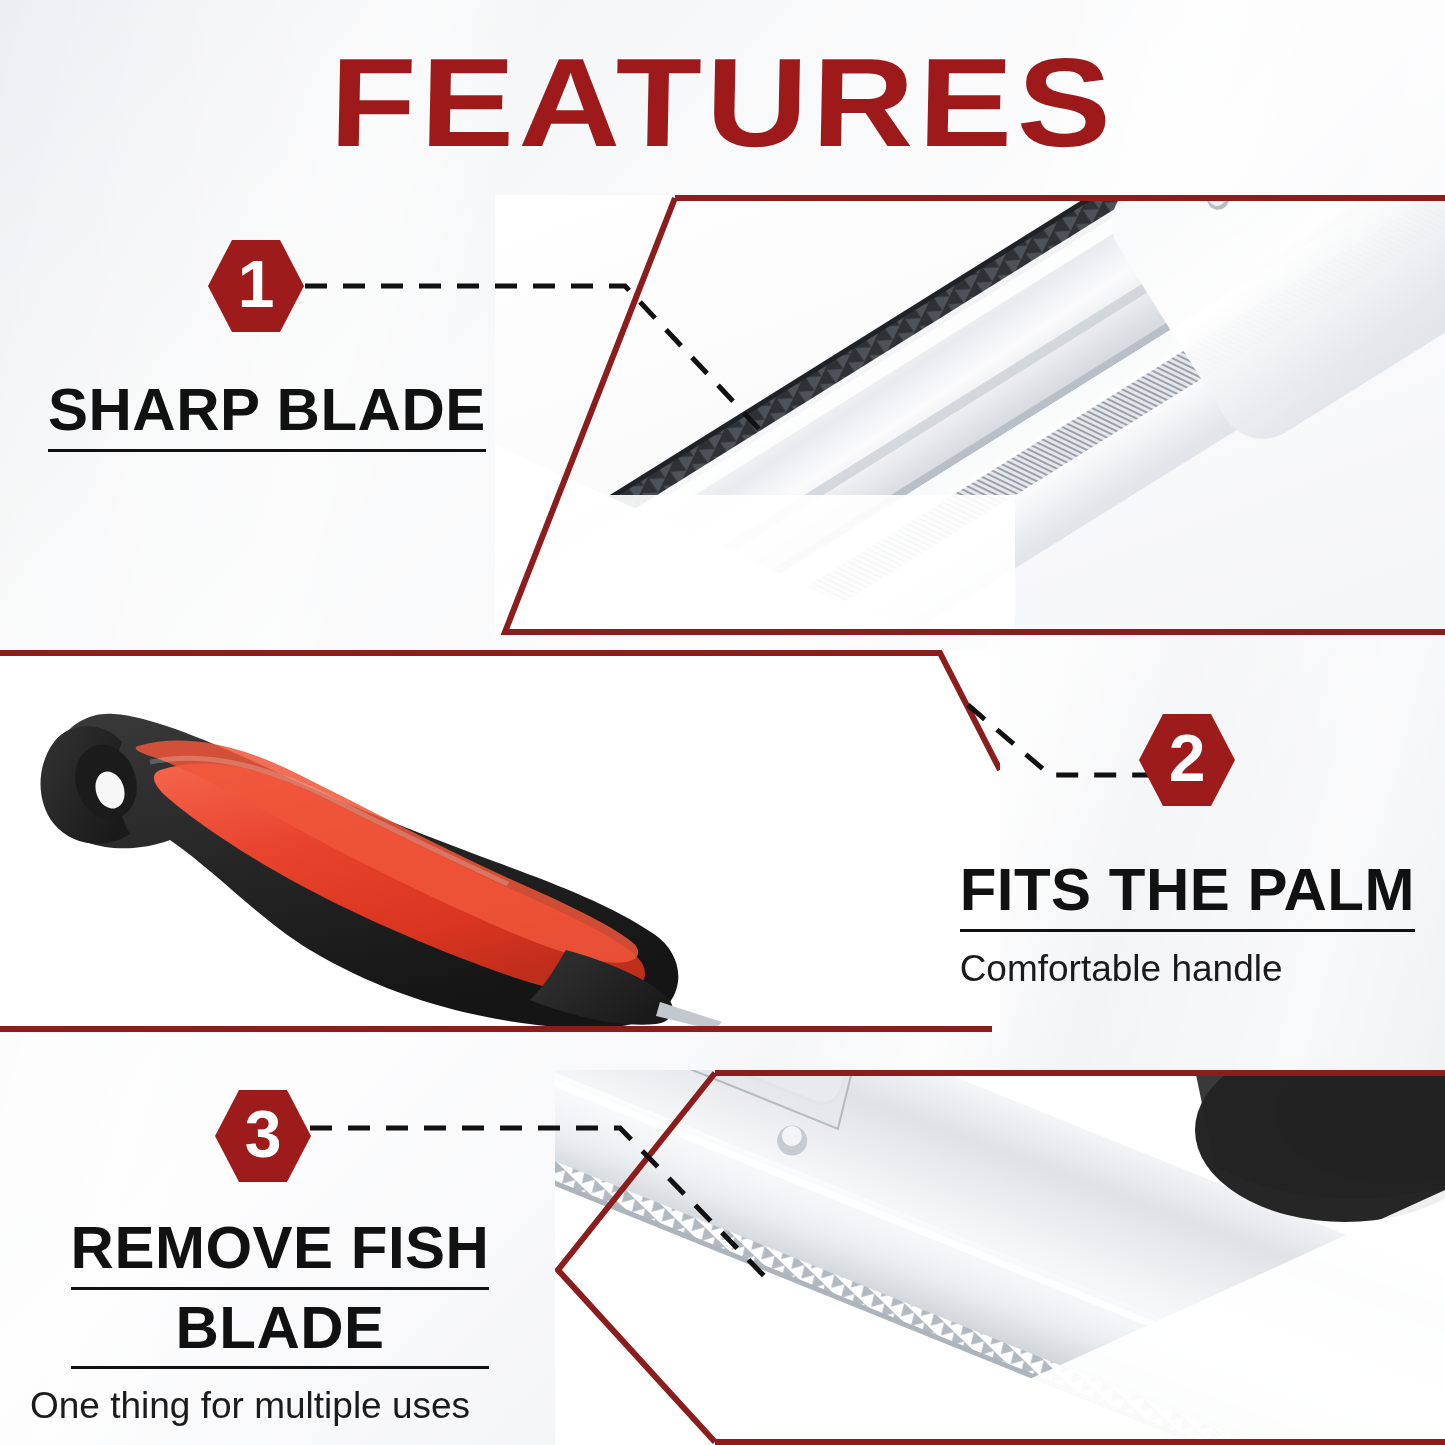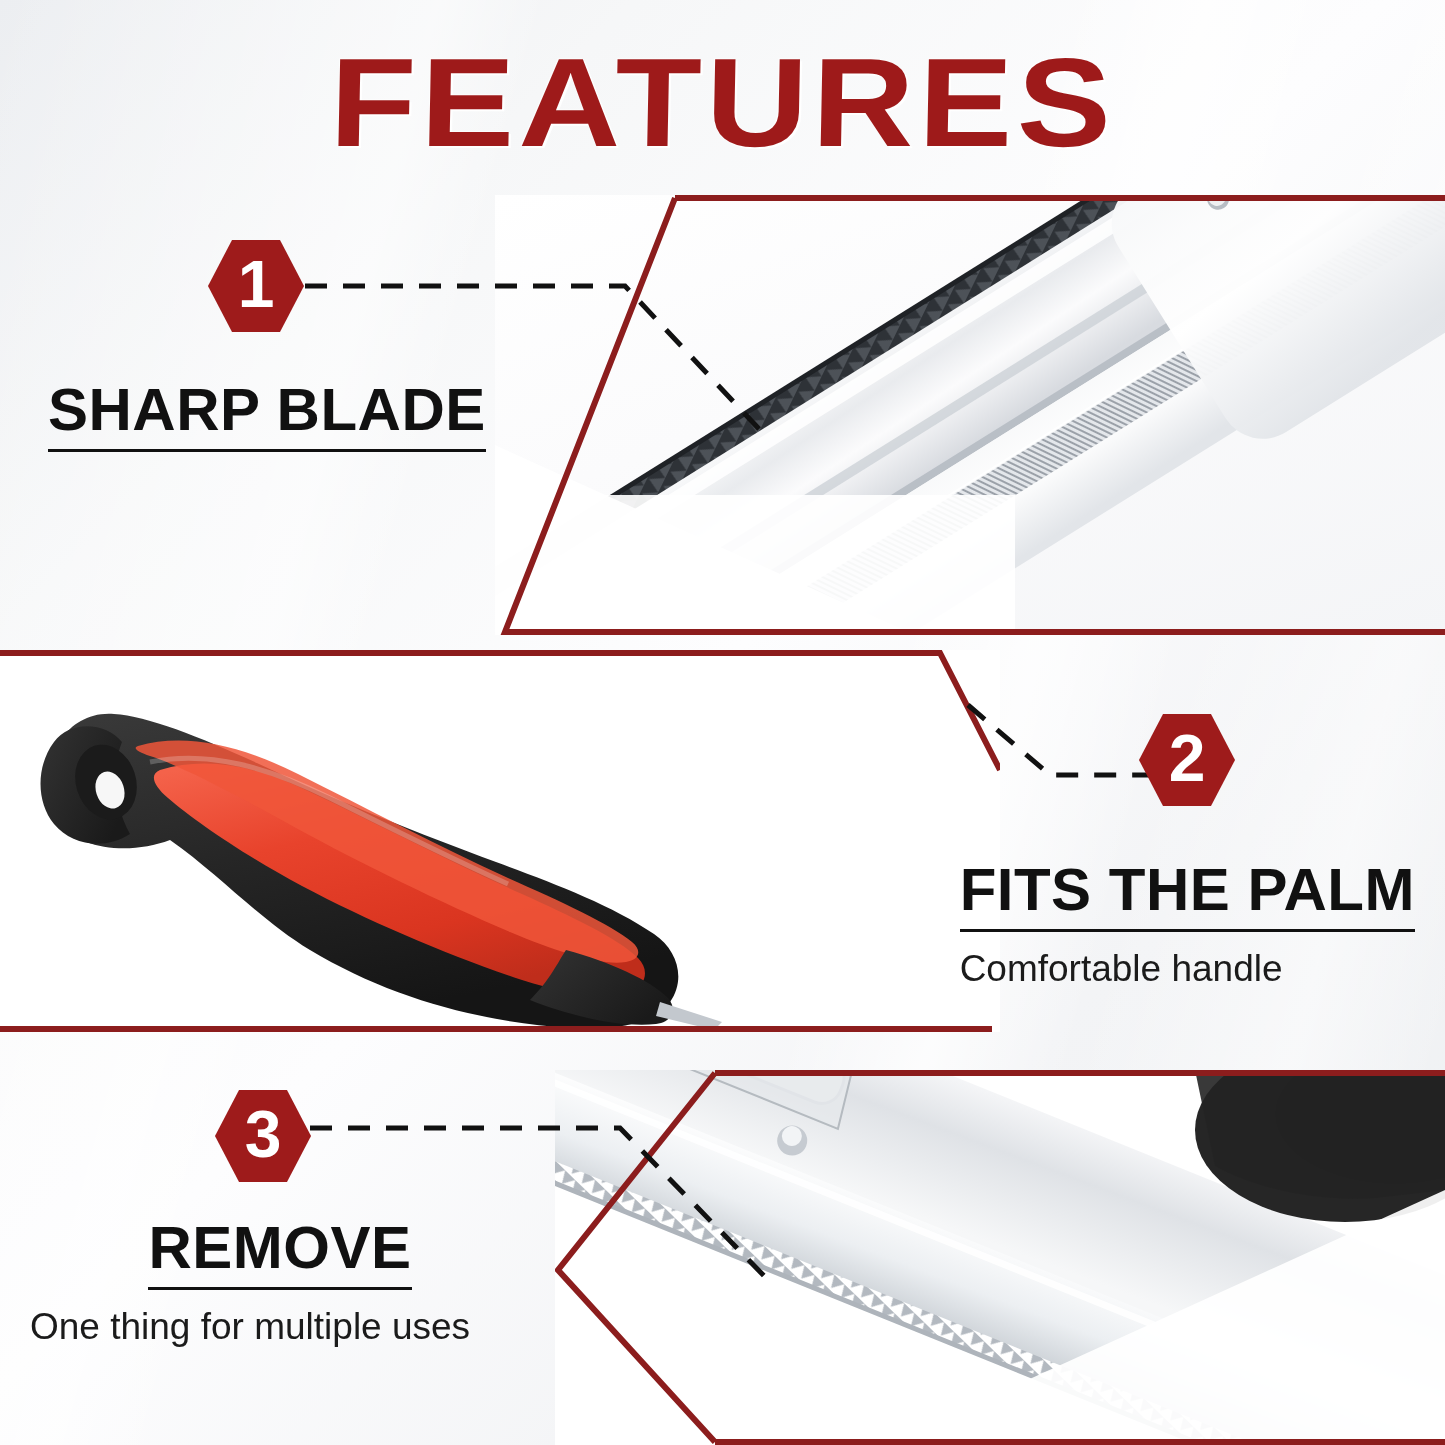--- a/index.html
+++ b/index.html
@@ -326,19 +326,20 @@
   </div>
 
   <div class="feature" id="feat3">
     <div class="hexwrap">
       <div class="hex">
         <span>3</span>
       </div>
     </div>
     <div class="txt">
       <div class="heading">
-        <span class="ul-line">REMOVE</span>
+        <span class="ul-line">REMOVE FISH</span>
+        <span class="ul-line">BLADE</span>
       </div>
       <div class="sub">One thing for multiple uses</div>
     </div>
   </div>
 
 </div>
 
 </body></html>

